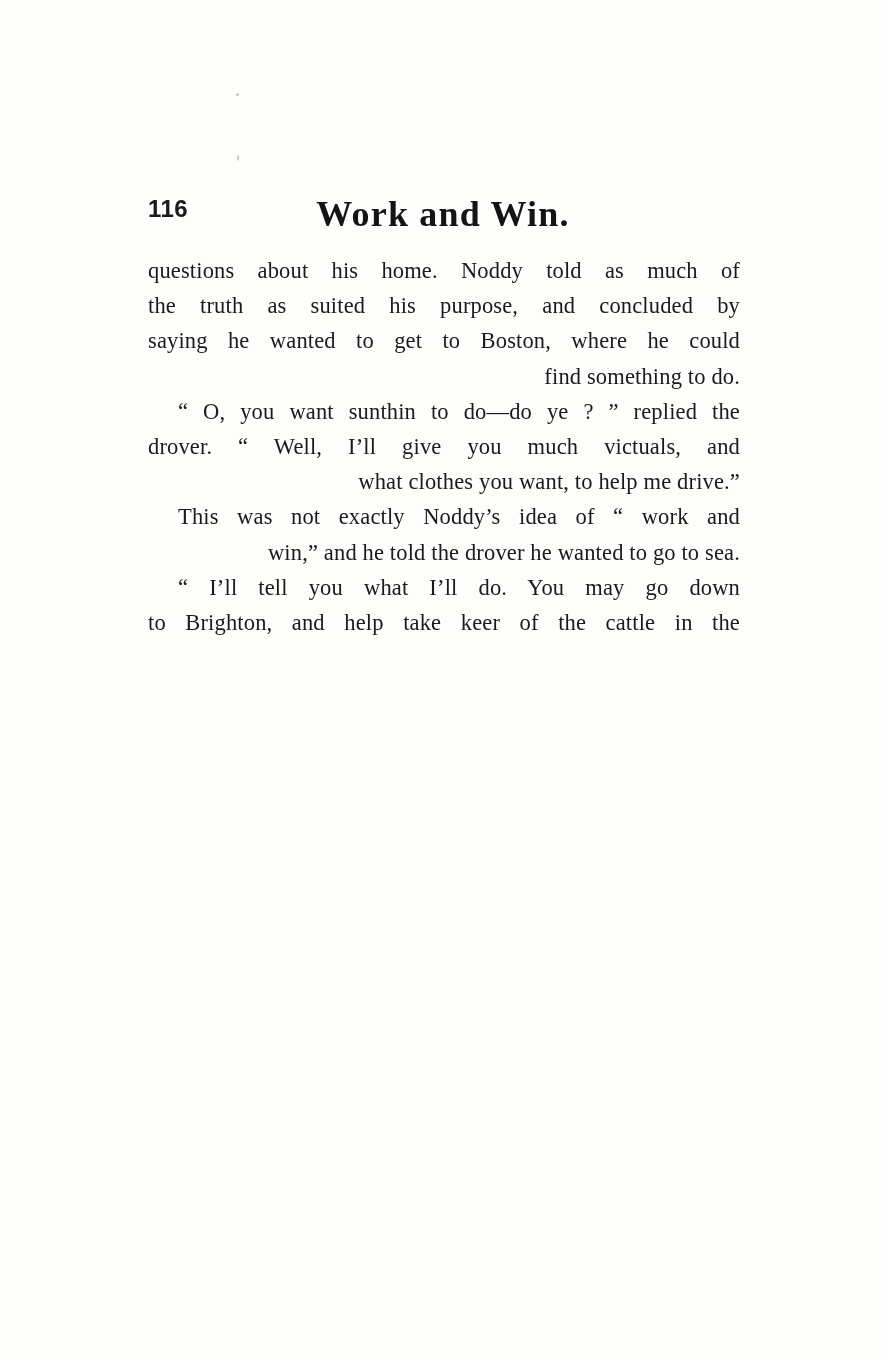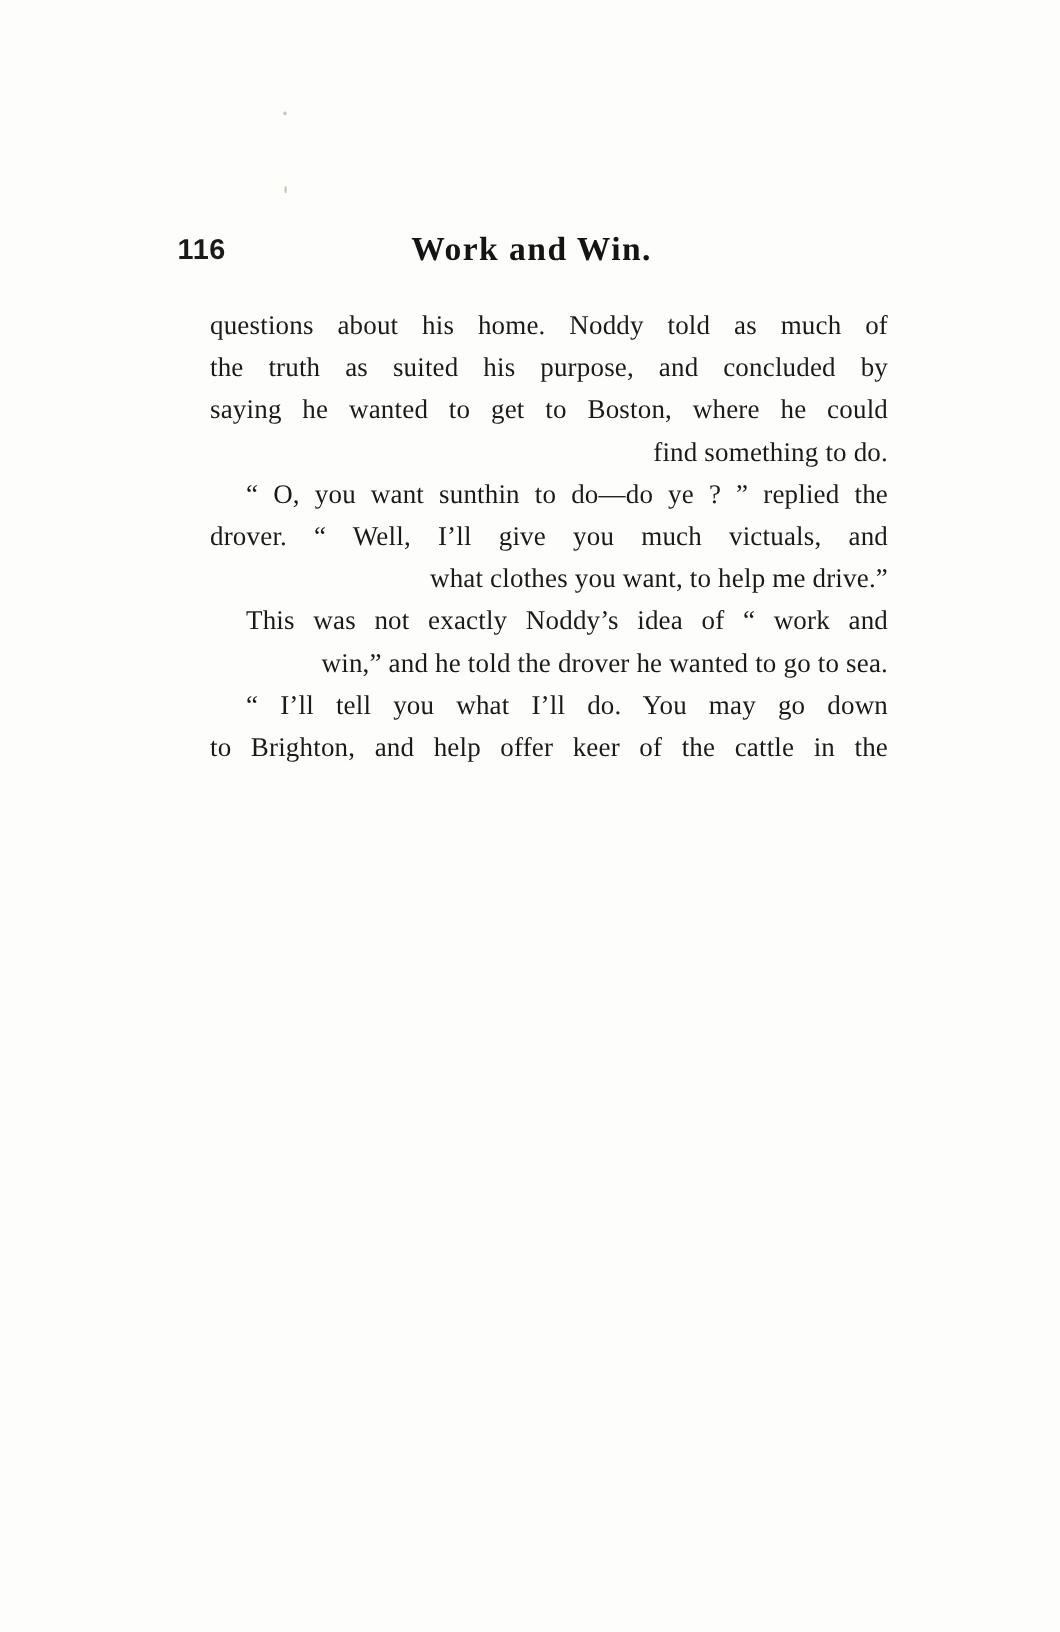--- a/index.html
+++ b/index.html
@@ -40,21 +40,21 @@
     letter-spacing: 0.5px;
     color: #1a1a1a;
   }
   .running-head {
     position: absolute;
     left: 0;
     top: -2px;
     width: 590px;
     text-align: center;
     font-family: "Liberation Serif", serif;
-    font-size: 28px;
+    font-size: 36px;
     font-weight: bold;
     letter-spacing: 1.2px;
     color: #141414;
   }
   .body-text {
     position: absolute;
     top: 253px;
     left: 148px;
     width: 592px;
   }
@@ -69,21 +69,20 @@
   }
   .para .line {
     display: block;
     white-space: pre;
   }
   
   .para .line.j {
     text-align: justify;
     text-align-last: justify;
     white-space: normal;
-    margin-left: 27px;
   }
   .para .line.last {
     text-align: right;
     white-space: normal;
   }
   .para .line.ind {
     padding-left: 30px;
   }
   .specks .speck {
     position: absolute;
@@ -121,18 +120,18 @@
       <span class="line last">what clothes you want, to help me drive.”</span>
     </p>
 
     <p class="para">
       <span class="line j ind">This was not exactly Noddy’s idea of “ work and</span>
       <span class="line last">win,” and he told the drover he wanted to go to sea.</span>
     </p>
 
     <p class="para">
       <span class="line j ind">“ I’ll tell you what I’ll do.   You may go down</span>
-      <span class="line j">to Brighton, and help offer keer of the cattle in the</span>
+      <span class="line j">to Brighton, and help take keer of the cattle in the</span>
     </p>
 
 
   </div>
 </div>
 
 </body></html>

